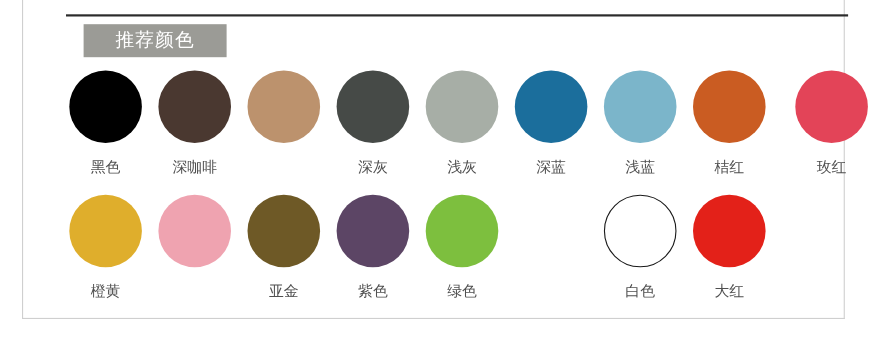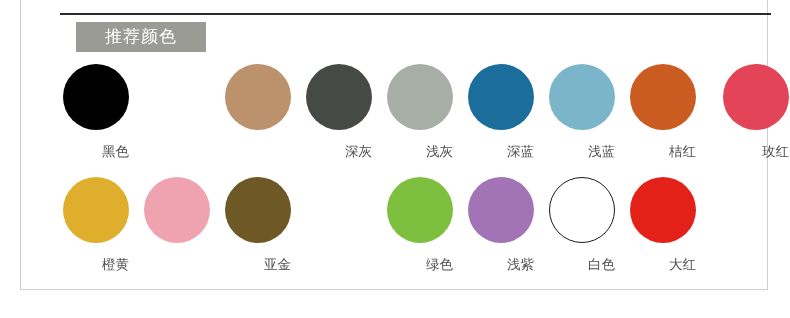--- a/index.html
+++ b/index.html
@@ -60,21 +60,21 @@
 
   .swatch-row {
     position: relative;
     height: 113px;
   }
 
   .swatch {
     position: absolute;
     top: 0;
     width: 66px;
-    text-align: right;
+    text-align: center;
   }
 
   .swatch-dot {
     width: 66px;
     height: 66px;
     border-radius: 50%;
     box-sizing: border-box;
   }
 
   .swatch-dot.outlined {
@@ -93,20 +93,24 @@
 <body>
 
 <div class="panel">
   <div class="rule"></div>
   <div class="section-badge">推荐颜色</div>
   <div class="swatch-grid">
       <div class="swatch-row">
         <div class="swatch" style="left: 0px;">
           <div class="swatch-dot" style="background: rgb(0, 0, 0);"></div>
           <div class="swatch-label">黑色</div>
+        </div>
+        <div class="swatch" style="left: 81px;">
+          <div class="swatch-dot" style="background: rgb(74, 56, 48);"></div>
+          <div class="swatch-label">深咖啡</div>
         </div>
         <div class="swatch" style="left: 162px;">
           <div class="swatch-dot" style="background: rgb(188, 146, 109);"></div>
         </div>
         <div class="swatch" style="left: 243px;">
           <div class="swatch-dot" style="background: rgb(70, 74, 71);"></div>
           <div class="swatch-label">深灰</div>
         </div>
         <div class="swatch" style="left: 324px;">
           <div class="swatch-dot" style="background: rgb(167, 174, 166);"></div>
@@ -134,27 +138,27 @@
           <div class="swatch-dot" style="background: rgb(223, 174, 44);"></div>
           <div class="swatch-label">橙黄</div>
         </div>
         <div class="swatch" style="left: 81px;">
           <div class="swatch-dot" style="background: rgb(239, 163, 176);"></div>
         </div>
         <div class="swatch" style="left: 162px;">
           <div class="swatch-dot" style="background: rgb(110, 89, 38);"></div>
           <div class="swatch-label">亚金</div>
         </div>
+        <div class="swatch" style="left: 243px;">
+          <div class="swatch-dot" style="background: rgb(92, 69, 101);"></div>
+          <div class="swatch-label">紫色</div>
+        </div>
         <div class="swatch" style="left: 324px;">
           <div class="swatch-dot" style="background: rgb(125, 191, 62);"></div>
           <div class="swatch-label">绿色</div>
-        </div>
-        <div class="swatch" style="left: 405px;">
-          <div class="swatch-dot" style="background: rgb(163, 116, 181);"></div>
-          <div class="swatch-label">浅紫</div>
         </div>
         <div class="swatch" style="left: 486px;">
           <div class="swatch-dot outlined" style="background: rgb(255, 255, 255);"></div>
           <div class="swatch-label">白色</div>
         </div>
         <div class="swatch" style="left: 567px;">
           <div class="swatch-dot" style="background: rgb(227, 33, 25);"></div>
           <div class="swatch-label">大红</div>
         </div>
       </div>

